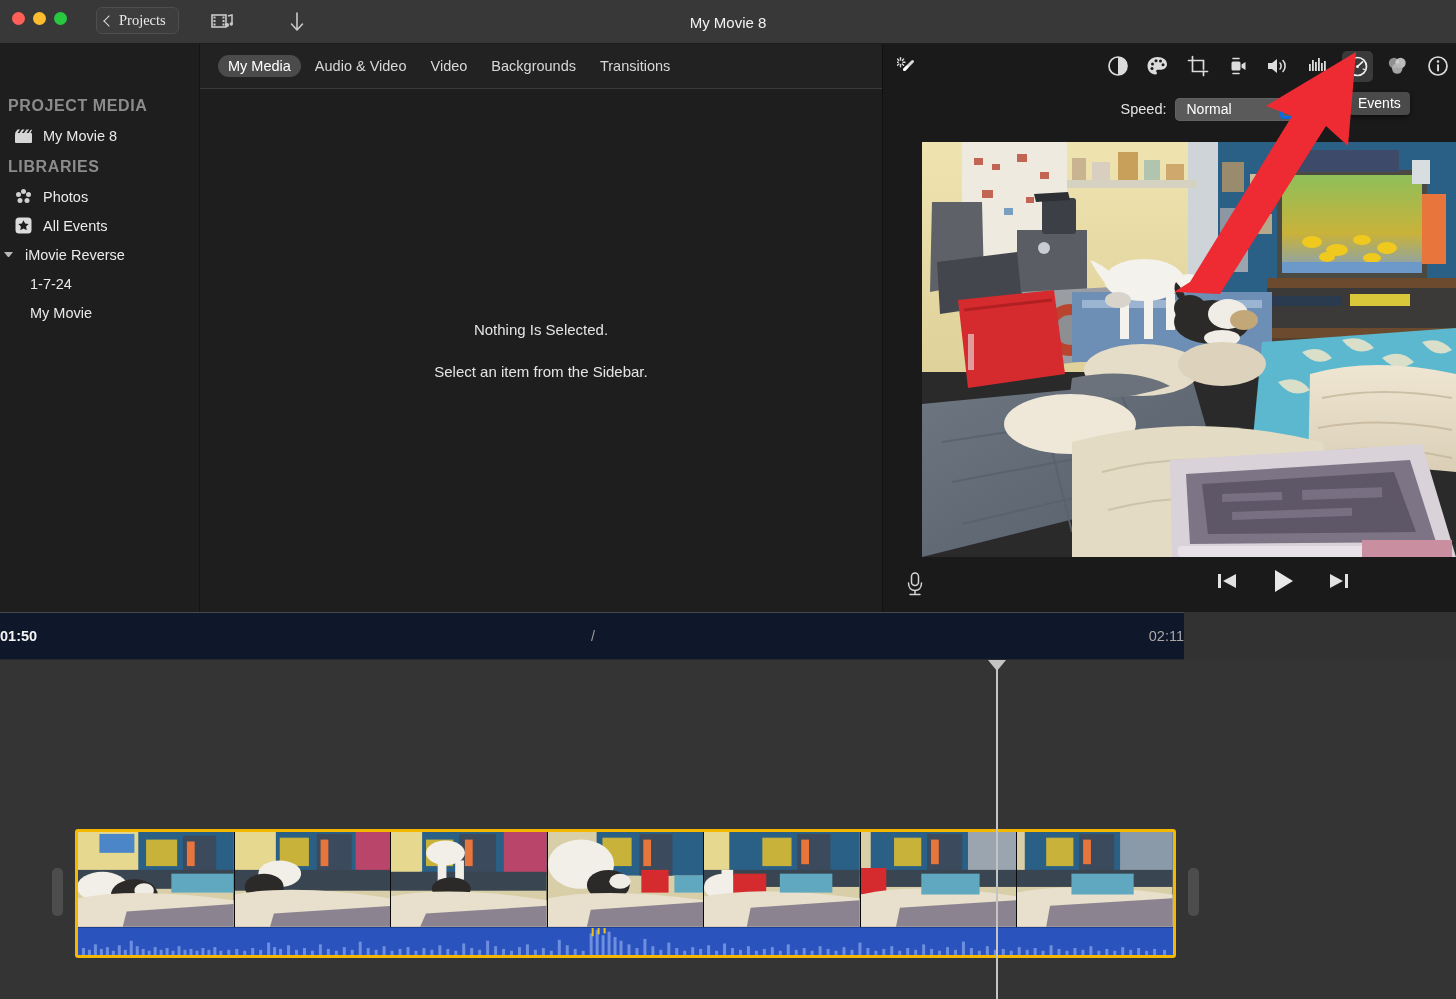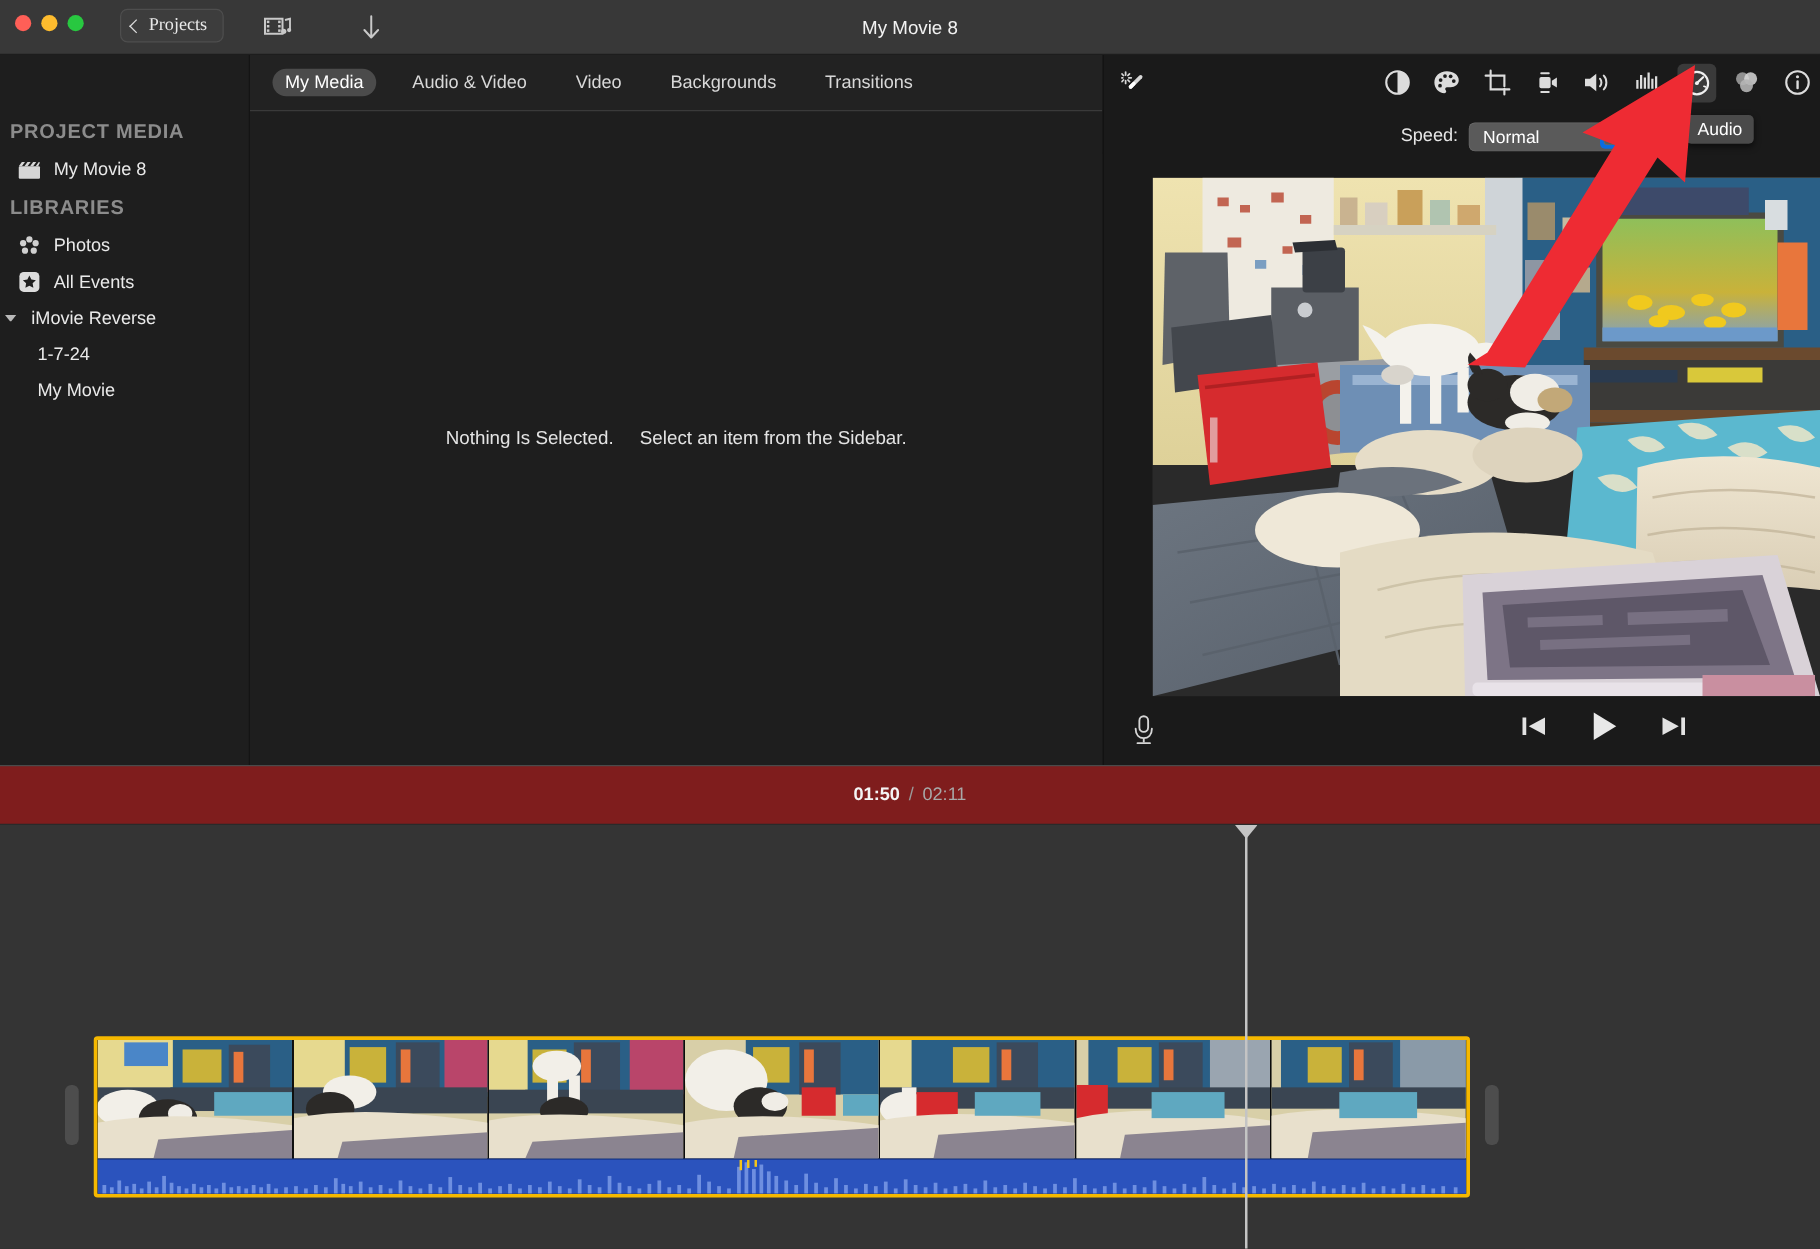--- a/index.html
+++ b/index.html
@@ -48,21 +48,21 @@
   }
 
   
   .tabstrip{
     position:absolute; left:0; top:44px; width:882px; height:44px;
     background:#222222;
     display:flex; align-items:center; padding-left:218px; gap:0px;
   }
   .tab{
     font-size:14.5px; color:#d8d8d8; padding:3px 10px; border-radius:11px;
-    cursor:default; white-space:nowrap; margin-right:19px;
+    cursor:default; white-space:nowrap; margin-right:4px;
   }
   .tab.active{ background:#4b4b4b; color:#ffffff; }
 
   
   .sidebar{
     position:absolute; left:0; top:44px; width:200px; height:568px;
     background:#1e1e1e; border-right:1px solid #141414;
     padding-top:45px;
   }
   .side-head{
@@ -81,21 +81,21 @@
     border-top:5.5px solid #b9b9b9; margin-right:2px; flex:0 0 9px;
   }
 
   
   .browser{
     position:absolute; left:200px; top:88px; width:682px; height:524px;
     background:#1e1e1e; border-top:1px solid #3a3a3a;
   }
   .browser-empty{
     position:absolute; left:0; top:0; width:682px; height:524px;
-    display:flex; flex-direction:row; align-items:center; justify-content:center;
+    display:flex; flex-direction:column; align-items:center; justify-content:center;
     gap:21px; font-size:15px; color:#e4e4e4; text-align:center; line-height:1.35;
   }
   .browser-topstrip{
     position:absolute; left:200px; top:88px; width:682px; height:35px;
     background:#252525; border-bottom:1px solid #111;
   }
 
   
   .rightpane{
     position:absolute; left:882px; top:44px; width:574px; height:568px;
@@ -160,23 +160,23 @@
     position:absolute; left:882px; top:557px; width:574px; height:55px;
     display:flex; align-items:center;
   }
   .mic{ position:absolute; left:18px; top:12px; width:30px; height:30px;
         display:flex;align-items:center;justify-content:center; cursor:default;}
   .transport{ position:absolute; left:330px; top:9px; display:flex; align-items:center; gap:26px; }
   .tbtn{ width:30px;height:30px; display:flex;align-items:center;justify-content:center; cursor:default;}
 
   
   .tl-bar{
-    position:absolute; left:0; top:612px; width:1456px; height:48px;
-    background:#7f1d1d; border-top:1px solid #4a4a4a; border-bottom:1px solid #2a2a2a;
-    display:flex; align-items:center; justify-content:center; gap:7px;
+    position:absolute; left:0; top:612px; width:1184px; height:48px;
+    background:#0f172a; border-top:1px solid #4a4a4a; border-bottom:1px solid #2a2a2a;
+    display:flex; align-items:center; justify-content:space-between; gap:7px;
   }
   .t-cur{ font-size:14.5px; color:#f4f4f4; font-weight:600; }
   .t-sep{ font-size:14.5px; color:#9a9a9a; }
   .t-tot{ font-size:14.5px; color:#a8a8a8; }
 
   .timeline{
     position:absolute; left:0; top:660px; width:1456px; height:339px;
     background:#343434;
   }
   .playhead{
@@ -463,21 +463,21 @@
       </div>
     </div>
 
     <div class="reverse-area">
       <span class="chkbox"></span>
       <span>Reverse</span>
     </div>
 
   </div>
 
-  <div class="tooltip">Audio</div>
+  <div class="tooltip">Events</div>
 
   <div class="viewer">
     <svg width="534" height="415" viewBox="0 0 534 415" preserveAspectRatio="none">
       <defs>
         <linearGradient id="wallG" x1="0" y1="0" x2="0" y2="1">
           <stop offset="0%" stop-color="#efe3b0"></stop>
             <stop offset="100%" stop-color="#ded199"></stop>
         </linearGradient>
         <linearGradient id="tankG" x1="0" y1="0" x2="0" y2="1">
           <stop offset="0%" stop-color="#8fbf5a"></stop>

